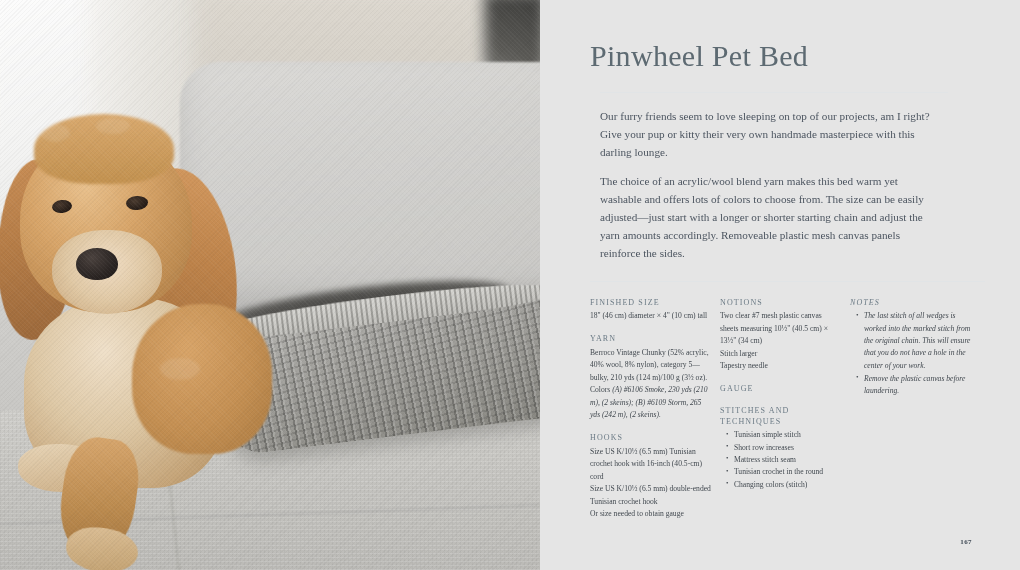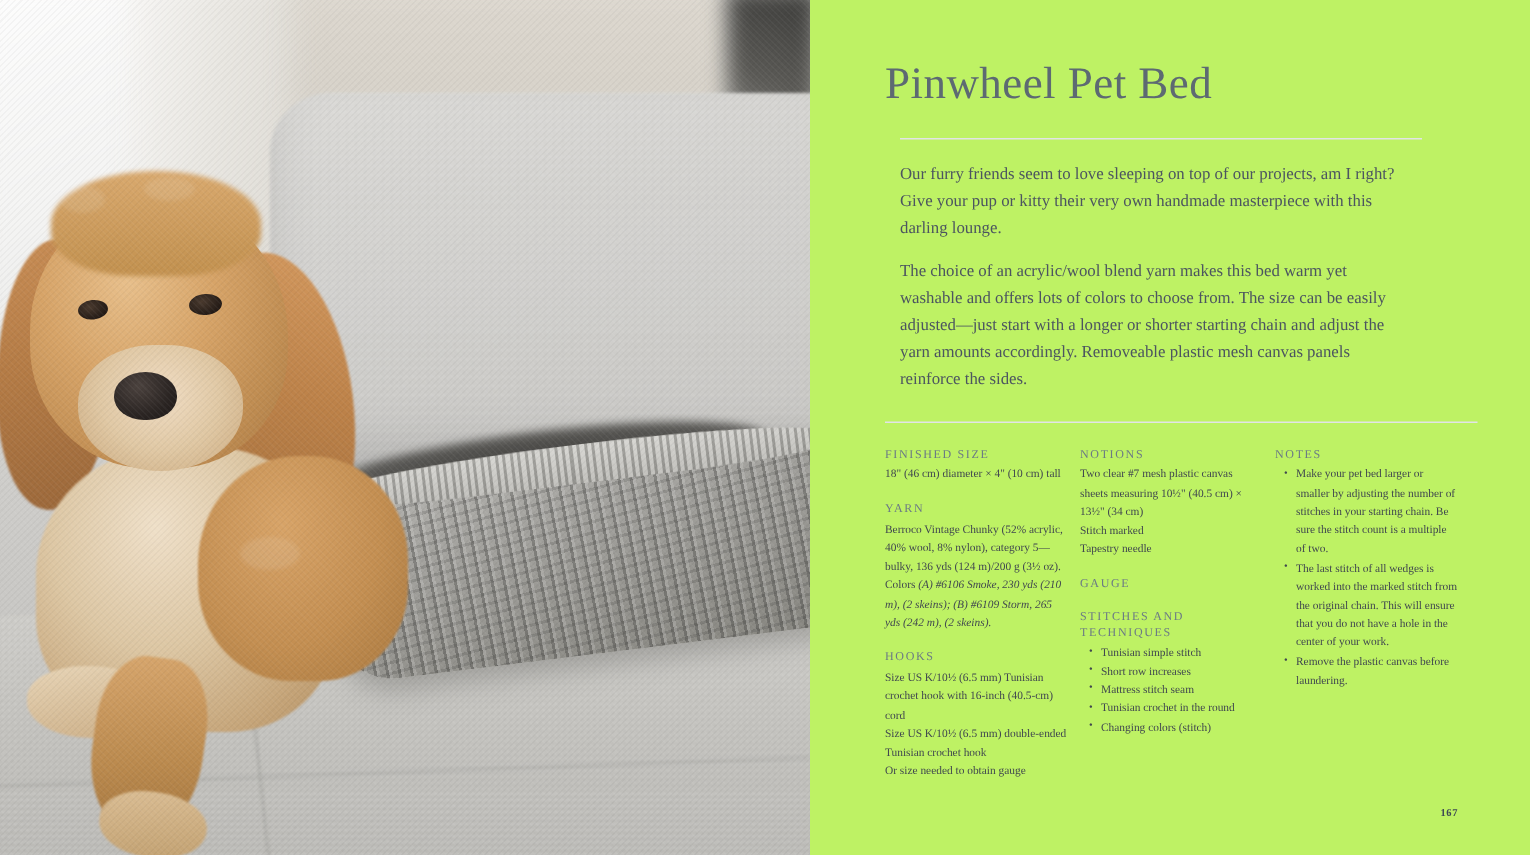--- a/index.html
+++ b/index.html
@@ -274,21 +274,21 @@
       repeating-linear-gradient(-45deg, rgba(0,0,0,.03) 0 1px, transparent 1px 3px);
     pointer-events:none;
   }
 
   
   .text-page {
     position: relative;
     width: 480px;
     height: 570px;
     flex: 0 0 480px;
-    background: #bef264;
+    background: #e5e5e5;
     padding: 0;
   }
   .content {
     position: absolute;
     left: 50px;
     top: 40px;
     width: 395px;
   }
   .title {
     margin: 0;
@@ -322,21 +322,21 @@
   .specs {
     display: flex;
     gap: 0;
     margin-top: 4px;
   }
   .col {
     width: 122px;
     flex: 0 0 122px;
     margin-right: 8px;
   }
-  .col:last-child { margin-right: 0; }
+  .col:last-child { margin-right: 0; font-style: italic; }
 
   .sec-head {
     font-family: "Liberation Serif", "DejaVu Serif", serif;
     font-size: 8px;
     letter-spacing: 1.1px;
     color: #6b7a85;
     margin: 0 0 2px 0;
     line-height: 1.35;
     text-transform: uppercase;
   }
@@ -443,50 +443,49 @@
 
       <div class="rule second"></div>
 
       <div class="specs">
 
         <div class="col">
           <p class="sec-head">FINISHED SIZE</p>
           <p class="sec-body">18" (46 cm) diameter × 4" (10 cm) tall</p>
 
           <p class="sec-head gap">YARN</p>
-          <p class="sec-body"><span>Berroco Vintage Chunky (52% acrylic, 40% wool, 8% nylon), category 5—bulky, 136 yds (124 m)/200 g (3½ oz). Colors </span><span class="it">(A) #6106 Smoke, 230 yds (210 m), (2 skeins); (B) #6109 Storm, 265 yds (242 m), (2 skeins).</span></p>
+          <p class="sec-body"><span>Berroco Vintage Chunky (52% acrylic, 40% wool, 8% nylon), category 5—bulky, 210 yds (124 m)/100 g (3½ oz). Colors </span><span class="it">(A) #6106 Smoke, 230 yds (210 m), (2 skeins); (B) #6109 Storm, 265 yds (242 m), (2 skeins).</span></p>
 
           <p class="sec-head gap">HOOKS</p>
           <p class="sec-body">Size US K/10½ (6.5 mm) Tunisian crochet hook with 16-inch (40.5-cm) cord</p>
           <p class="sec-body">Size US K/10½ (6.5 mm) double-ended Tunisian crochet hook</p>
           <p class="sec-body it">Or size needed to obtain gauge</p>
         </div>
 
         <div class="col">
           <p class="sec-head">NOTIONS</p>
           <p class="sec-body">Two clear #7 mesh plastic canvas sheets measuring 10½" (40.5 cm) × 13½" (34 cm)</p>
-          <p class="sec-body">Stitch marked</p>
+          <p class="sec-body">Stitch larger</p>
           <p class="sec-body">Tapestry needle</p>
 
           <p class="sec-head gap">GAUGE</p>
 
           <p class="sec-head gap">STITCHES AND TECHNIQUES</p>
           <ul class="bullets">
             <li>Tunisian simple stitch</li>
             <li>Short row increases</li>
             <li>Mattress stitch seam</li>
             <li>Tunisian crochet in the round</li>
             <li>Changing colors (stitch)</li>
           </ul>
         </div>
 
         <div class="col">
           <p class="sec-head">NOTES</p>
           <ul class="bullets notes">
-            <li>Make your pet bed larger or smaller by adjusting the number of stitches in your starting chain. Be sure the stitch count is a multiple of two.</li>
             <li>The last stitch of all wedges is worked into the marked stitch from the original chain. This will ensure that you do not have a hole in the center of your work.</li>
             <li>Remove the plastic canvas before laundering.</li>
           </ul>
         </div>
 
       </div>
     </div>
 
     <div class="page-num">167</div>
   </div>

